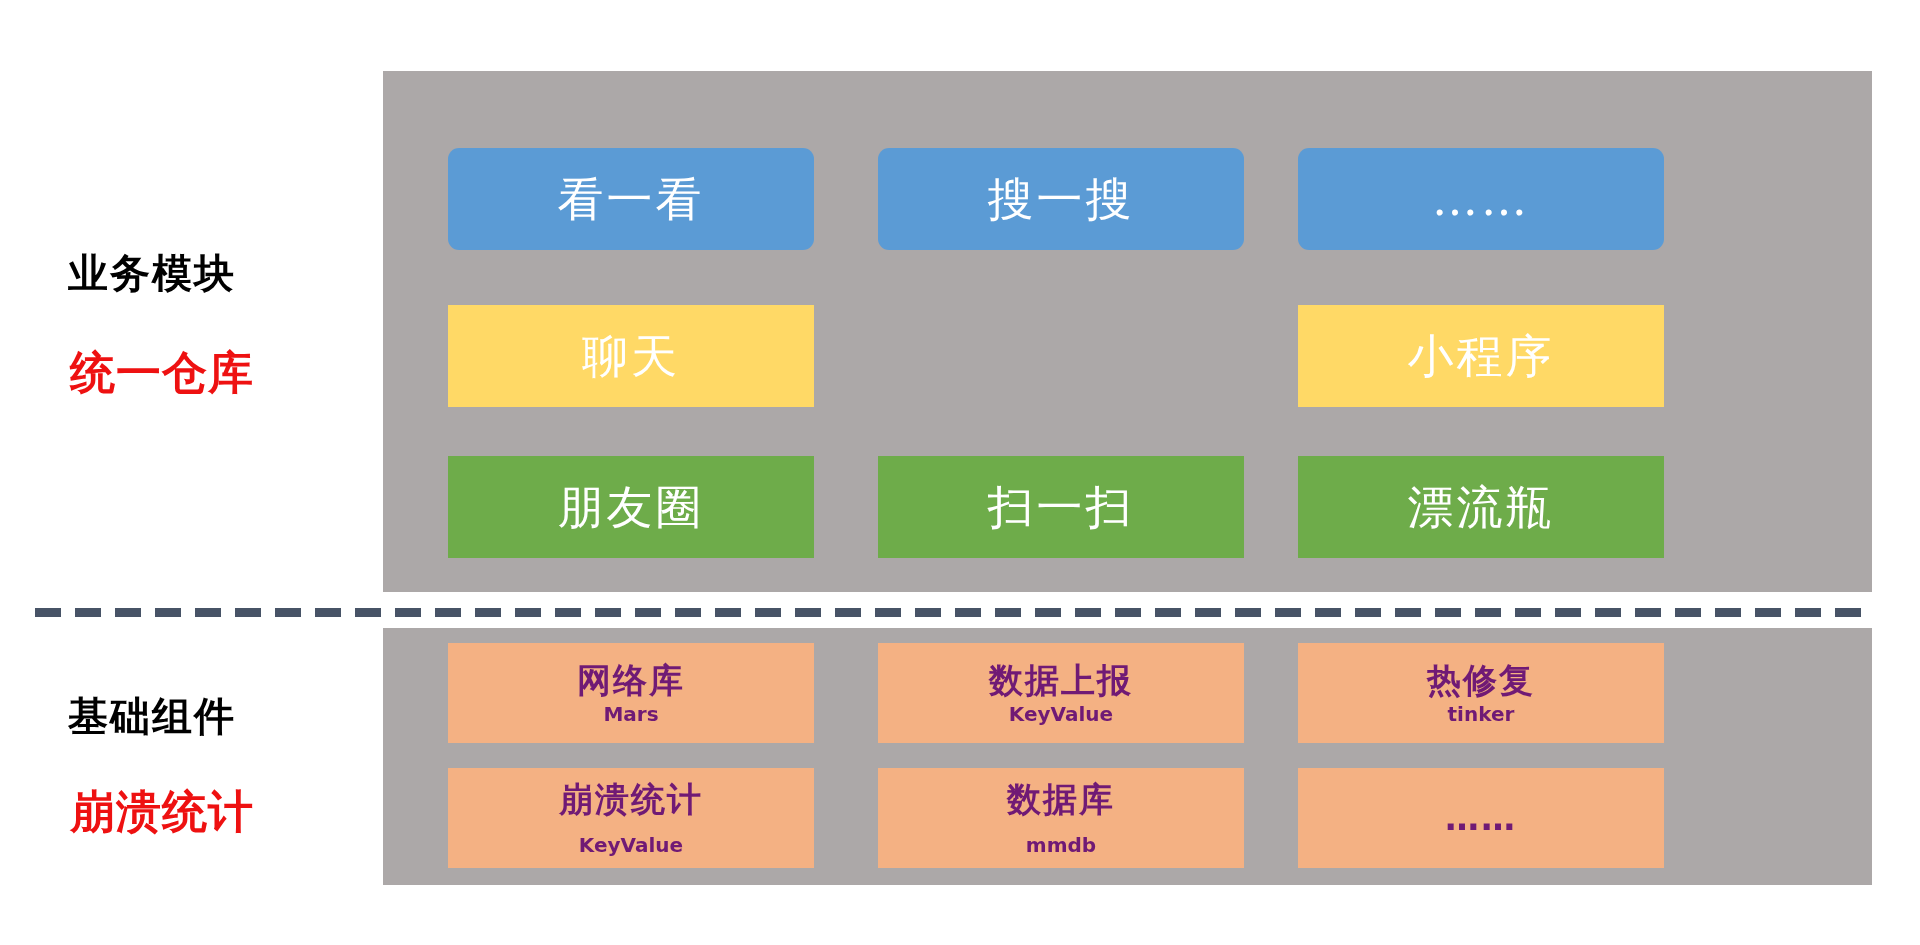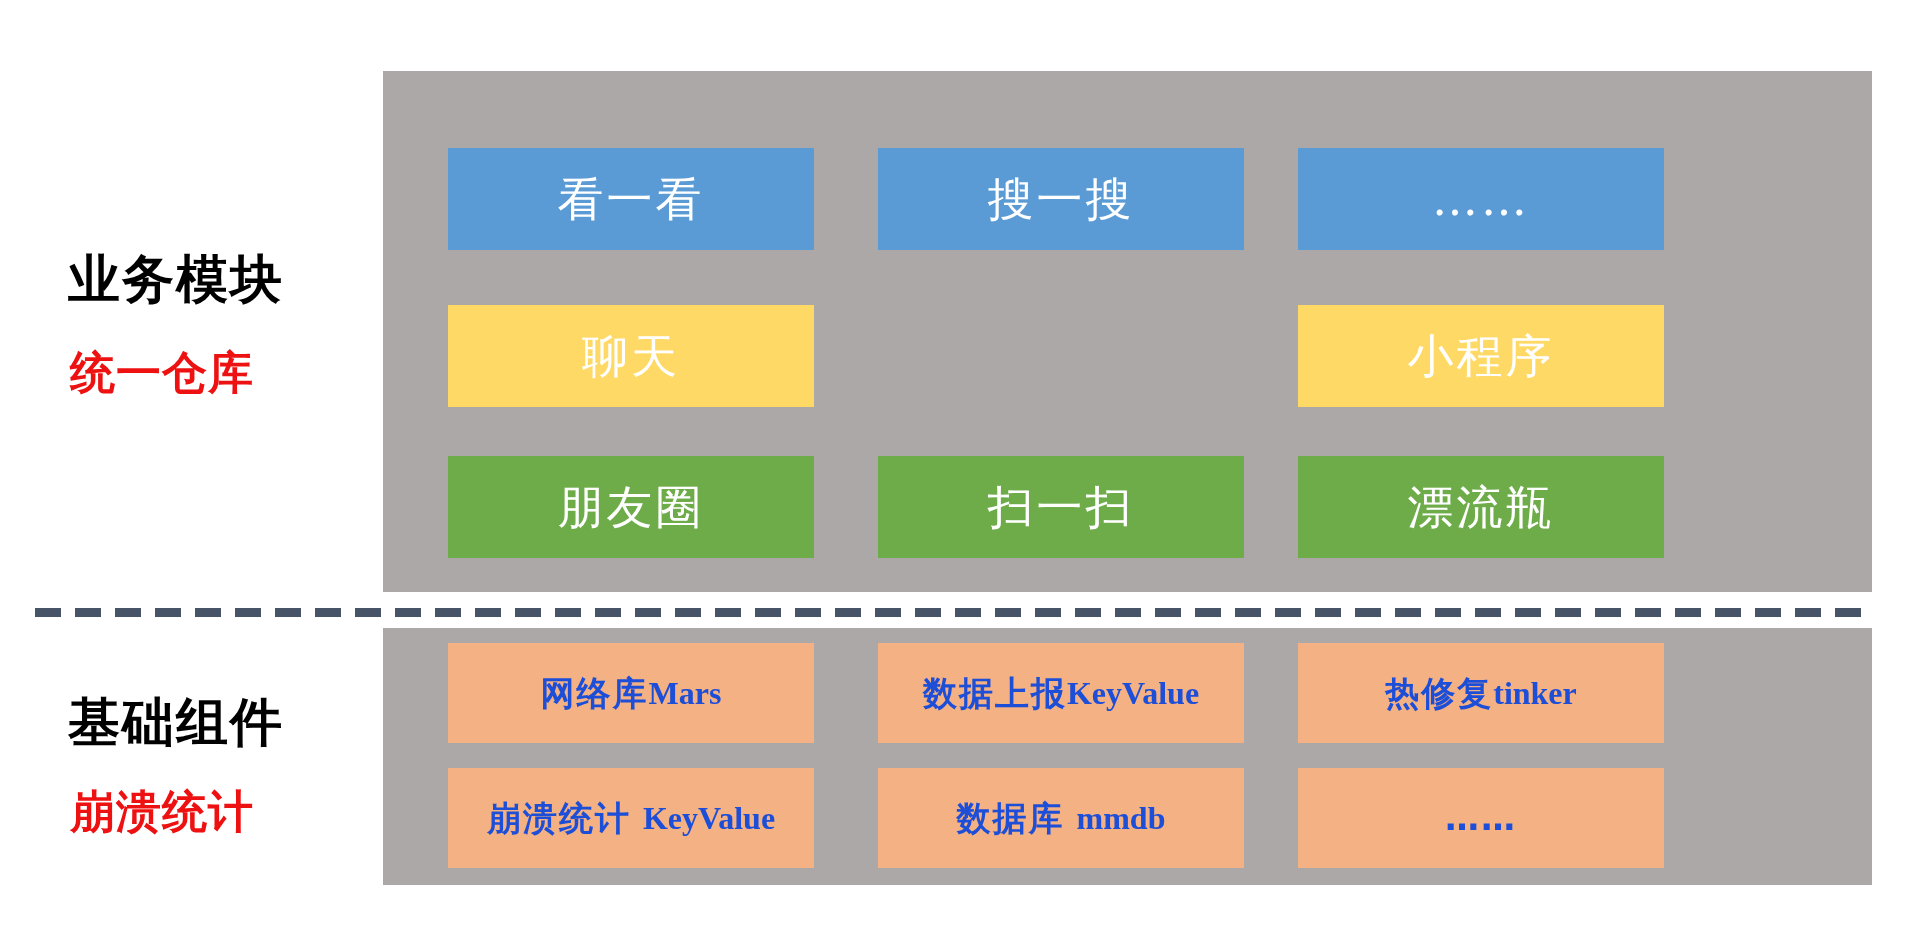--- a/index.html
+++ b/index.html
@@ -5,21 +5,21 @@
   html,body{margin:0;padding:0;background:#ffffff;}
   body{
     width:1920px;height:945px;position:relative;overflow:hidden;
     font-family:"DejaVu Serif","Liberation Serif",serif;
   }
   .stage{position:absolute;inset:0;}
 
   
   .side-label{position:absolute;white-space:nowrap;line-height:1;}
   .side-label.main{
-    left:68px;font-size:52px;font-weight:700;color:var(--black,#000);
+    left:68px;font-size:40px;font-weight:700;color:var(--black,#000);
     letter-spacing:2px;
   }
   .side-label.sub{
     left:70px;font-size:45px;font-weight:700;color:var(--red,#EE1111);
     letter-spacing:1px;
   }
   #biz-label{top:253px;}
   #biz-sublabel{top:350px;}
   #fnd-label{top:696px;}
   #fnd-sublabel{top:789px;}
@@ -39,34 +39,34 @@
 
   
   .box{
     position:absolute;width:366px;height:102px;
     display:flex;align-items:center;justify-content:center;
     color:#ffffff;text-align:center;
   }
   .box .txt{font-size:46px;line-height:1;letter-spacing:3px;}
   .col1{left:65px;} .col2{left:495px;} .col3{left:915px;}
   .row1{top:77px;} .row2{top:234px;} .row3{top:385px;}
-  .blue{background:var(--blue,#5B9BD5);}
+  .blue{background:var(--blue,#5B9BD5);border-radius:11px;}
   .yellow{background:var(--yellow,#FFD966);}
   .green{background:var(--green,#6EAC4A);}
 
   
   .cbox{
     position:absolute;width:366px;height:100px;
-    display:flex;flex-direction:row;align-items:center;justify-content:center;
-    background:var(--orange,#F4B183);color:#1d4ed8;text-align:center;
+    display:flex;flex-direction:column;align-items:center;justify-content:center;
+    background:var(--orange,#F4B183);color:#701a75;text-align:center;
     font-family:"DejaVu Sans","Liberation Sans",sans-serif;
   }
   .frow1{top:15px;} .frow2{top:140px;gap:12px;}
   .cbox .title{font-size:34px;line-height:1.25;font-weight:600;letter-spacing:2px;}
-  .cbox .name{font-size:32px;line-height:1.25;font-weight:700;font-family:Liberation Serif, serif;}
+  .cbox .name{font-size:20px;line-height:1.25;font-weight:700;}
   .cbox .name:empty{display:none;}
 </style>
 </head>
 <body>
 
 <div class="stage">
 
   <div id="biz-label" class="side-label main">业务模块</div>
   <div id="biz-sublabel" class="side-label sub">统一仓库</div>
 

